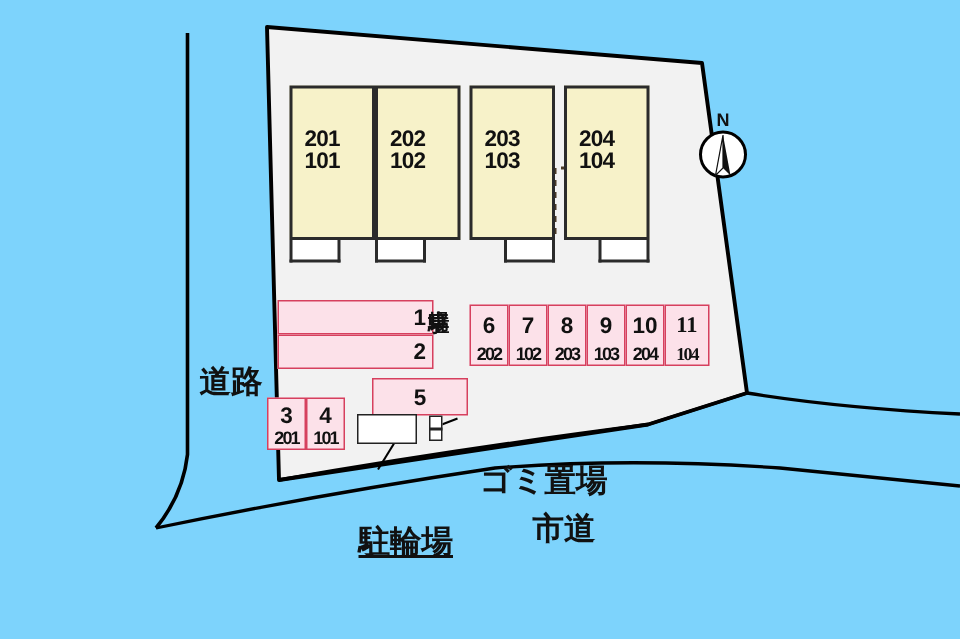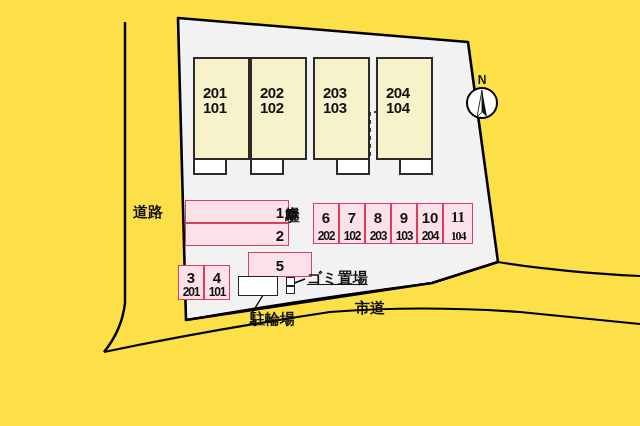--- a/index.html
+++ b/index.html
@@ -7,21 +7,21 @@
     padding: 0;
     background: #ffffff;
   }
   body {
     font-family: "Liberation Sans", "DejaVu Sans", sans-serif;
   }
   #plan {
     position: relative;
     width: 640px;
     height: 426px;
-    background: #fde047;
+    background: #7dd3fc;
     overflow: hidden;
   }
   #plan svg.layer {
     position: absolute;
     left: 0;
     top: 0;
     width: 640px;
     height: 426px;
   }
   .ovl {
@@ -99,21 +99,21 @@
     font-weight: bold;
     color: #111;
     white-space: nowrap;
     line-height: 1.05;
   }
   .lbl.vert {
     writing-mode: vertical-rl;
     font-size: 14px;
     line-height: 1;
   }
-  .lbl.big { font-size: 15px; }
+  .lbl.big { font-size: 21px; margin-top: 40px; }
 
   
   .compass {
     position: absolute;
   }
   .compass .n {
     position: absolute;
     left: 50%;
     top: -1px;
     transform: translateX(-50%);
@@ -233,23 +233,23 @@
   </div>
   <div class="ovl stall" style="left:204px; top:265px; width:26px; height:35px;">
     <span class="stall-num center" style="top:4px;">4</span>
     <span class="stall-sub">101</span>
   </div>
 
   <div class="ovl whitebox" style="left:238px; top:276px; width:40px; height:20px;"></div>
   <div class="ovl whitebox" style="left:286px; top:277px; width:9px; height:17px;"></div>
   <div class="ovl" style="left:286px; top:285px; width:9px; height:1.6px; background:#222;"></div>
 
-  <div class="lbl big" style="left:250px; top:311px;">駐輪場</div>
-
-  <div class="lbl big" style="left:307px; top:270px;text-decoration:underline;">ゴミ置場</div>
+  <div class="lbl big" style="left:239px; top:311px;text-decoration:underline;">駐輪場</div>
+
+  <div class="lbl big" style="left:320px; top:270px;">ゴミ置場</div>
 
   <div class="lbl big" style="left:133px; top:204px;">道路</div>
 
   <div class="lbl big" style="left:355px; top:301px;font-family:Liberation Serif, serif;">市道</div>
 
   <div class="compass" style="left:467px; top:74px; width:30px; height:14px;">
     <span class="n">N</span>
   </div>
 
 </div>

